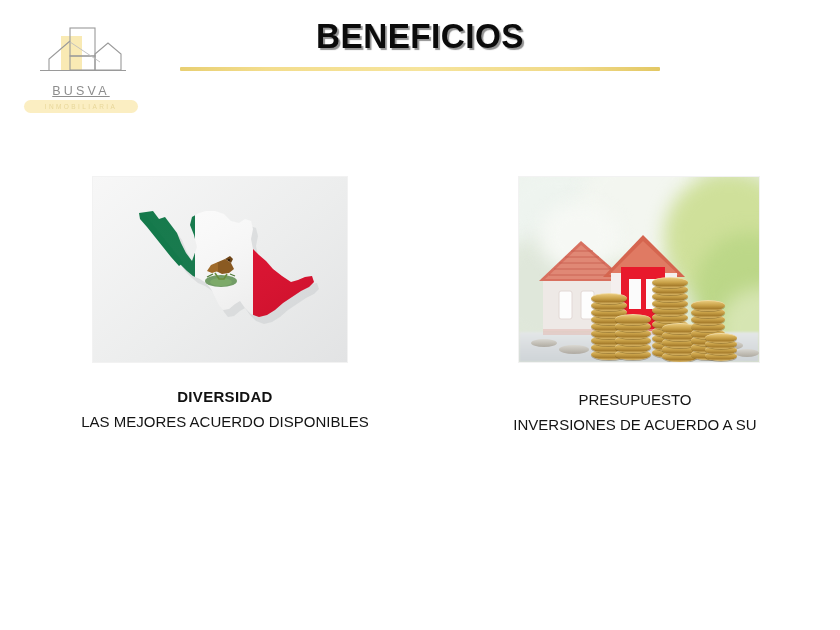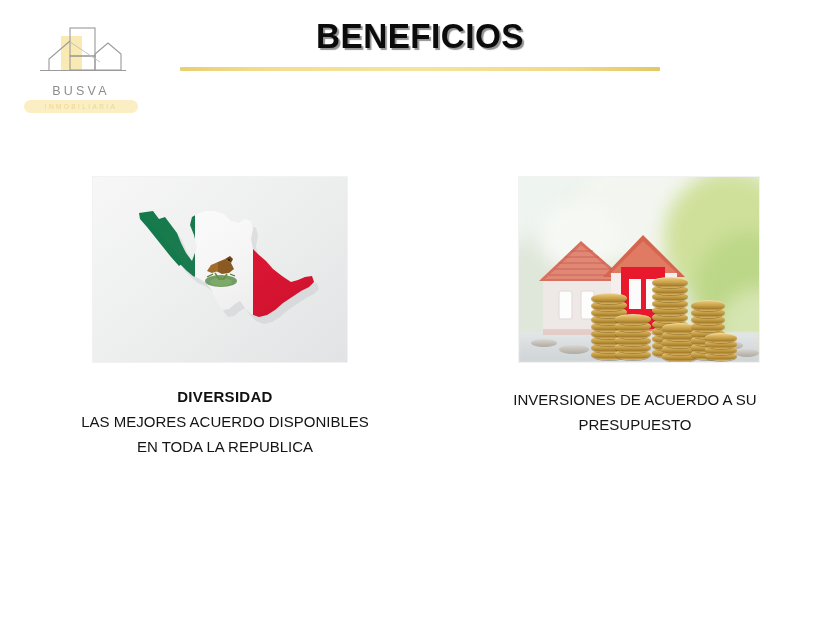--- a/index.html
+++ b/index.html
@@ -33,20 +33,21 @@
     position: absolute;
     left: 0;
     top: 58px;
     width: 118px;
     text-align: center;
     font-size: 12.5px;
     letter-spacing: 3.2px;
     color: #8d8d8d;
     font-weight: 400;
     font-family: "Liberation Sans", sans-serif;
+    text-decoration: underline;
   }
   #logo-tagline-pill {
     position: absolute;
     left: 2px;
     top: 74px;
     width: 114px;
     height: 13px;
     background: #fbeec2;
     border-radius: 7px;
   }
@@ -263,21 +264,20 @@
         <path d="M-6 2 L-2 8 L3 8 L6 3" fill="none" stroke="#6a8f3c" stroke-width="1.6"></path>
         <path d="M-14 6 L-8 3 M14 5 L9 3" stroke="#4f7a3a" stroke-width="1.3" fill="none"></path>
       </g>
     </svg>
   </div>
 </div>
 
 <div class="caption" id="caption-left">
   <div class="caption-heading">DIVERSIDAD</div>
   <div class="caption-body">LAS MEJORES ACUERDO DISPONIBLES</div>
-  <div class="caption-body">EN TODA LA REPUBLICA</div>
 </div>
 
 <div class="column" id="column-right">
 
   <div class="figure" id="figure-house">
 
     <div class="photo-bg">
       <div class="bokeh" style="left:-20px;  top:-10px; width:120px; height:100px; background:#eef4ef;"></div>
       <div class="bokeh" style="left:60px;   top:-25px; width:130px; height:110px; background:#f3f6f0;"></div>
       <div class="bokeh" style="left:145px;  top:-5px;  width:130px; height:130px; background:#cfe09a;"></div>
@@ -383,15 +383,15 @@
       <div class="coin" style="left:0; top:28px; width:32px; height:9px;"></div>
       <div class="coin" style="left:0; top:22px; width:32px; height:9px;"></div>
       <div class="coin" style="left:0; top:16px; width:32px; height:9px;"></div>
       <div class="coin" style="left:0; top:10px; width:32px; height:9px;"></div>
     </div>
 
   </div>
 </div>
 
 <div class="caption" id="caption-right">
+  <div class="caption-body">PRESUPUESTO</div>
   <div class="caption-body">INVERSIONES DE ACUERDO A SU</div>
-  <div class="caption-body">PRESUPUESTO</div>
 </div>
 
 </body></html>

